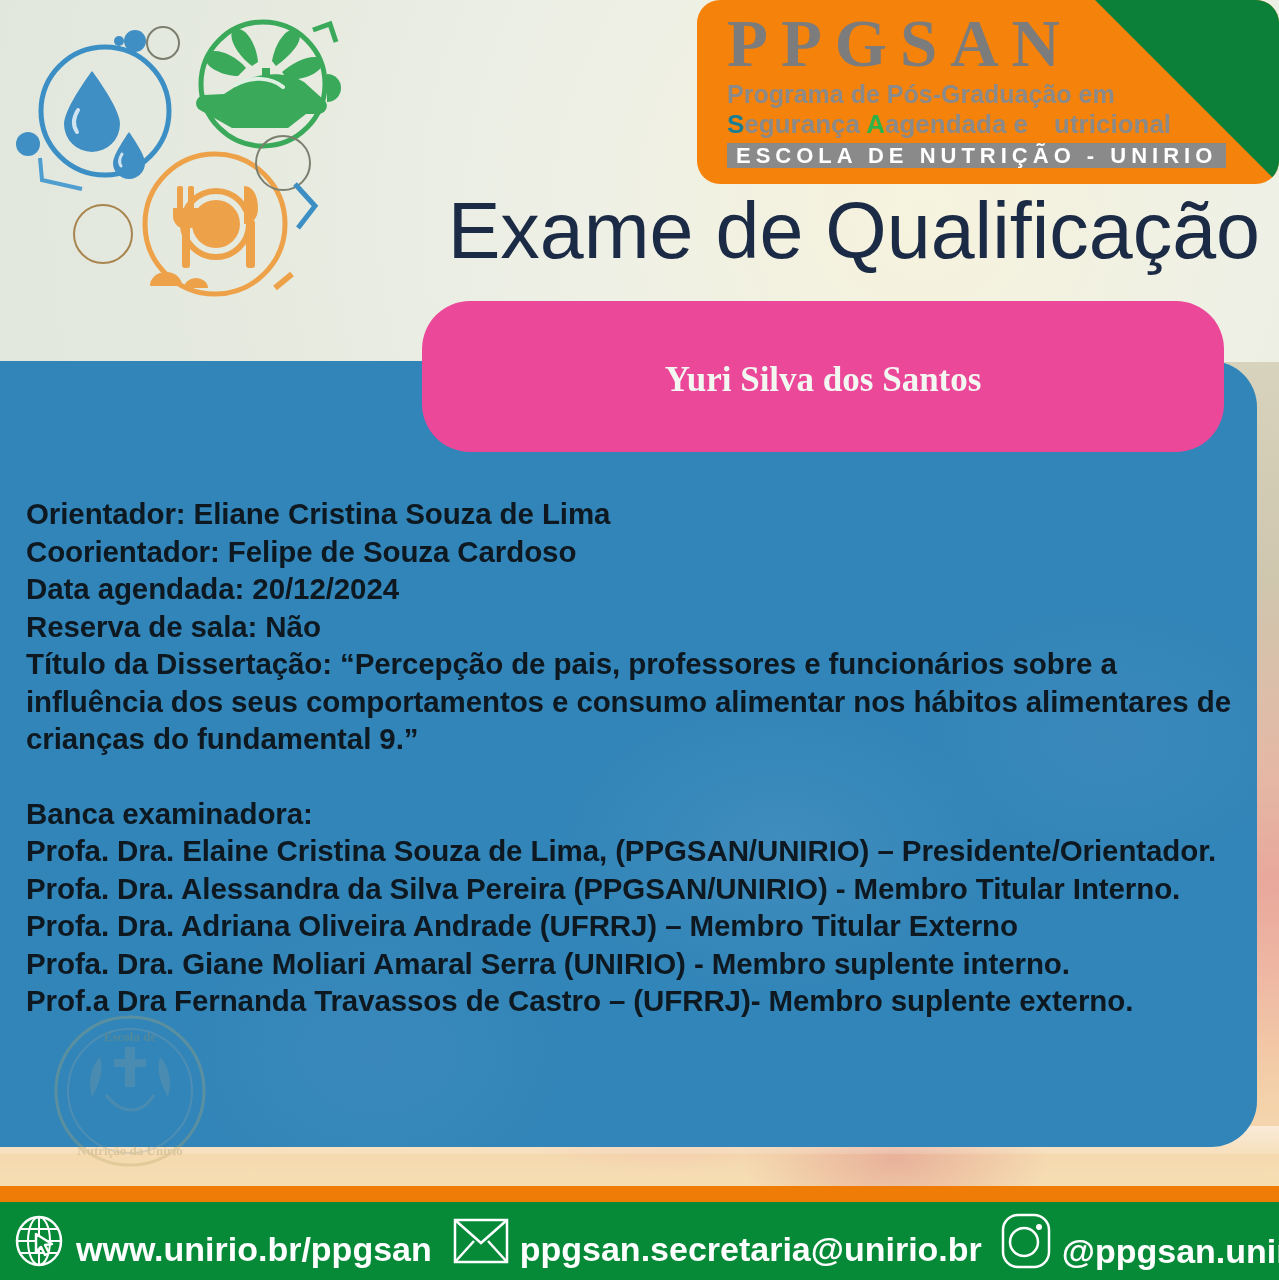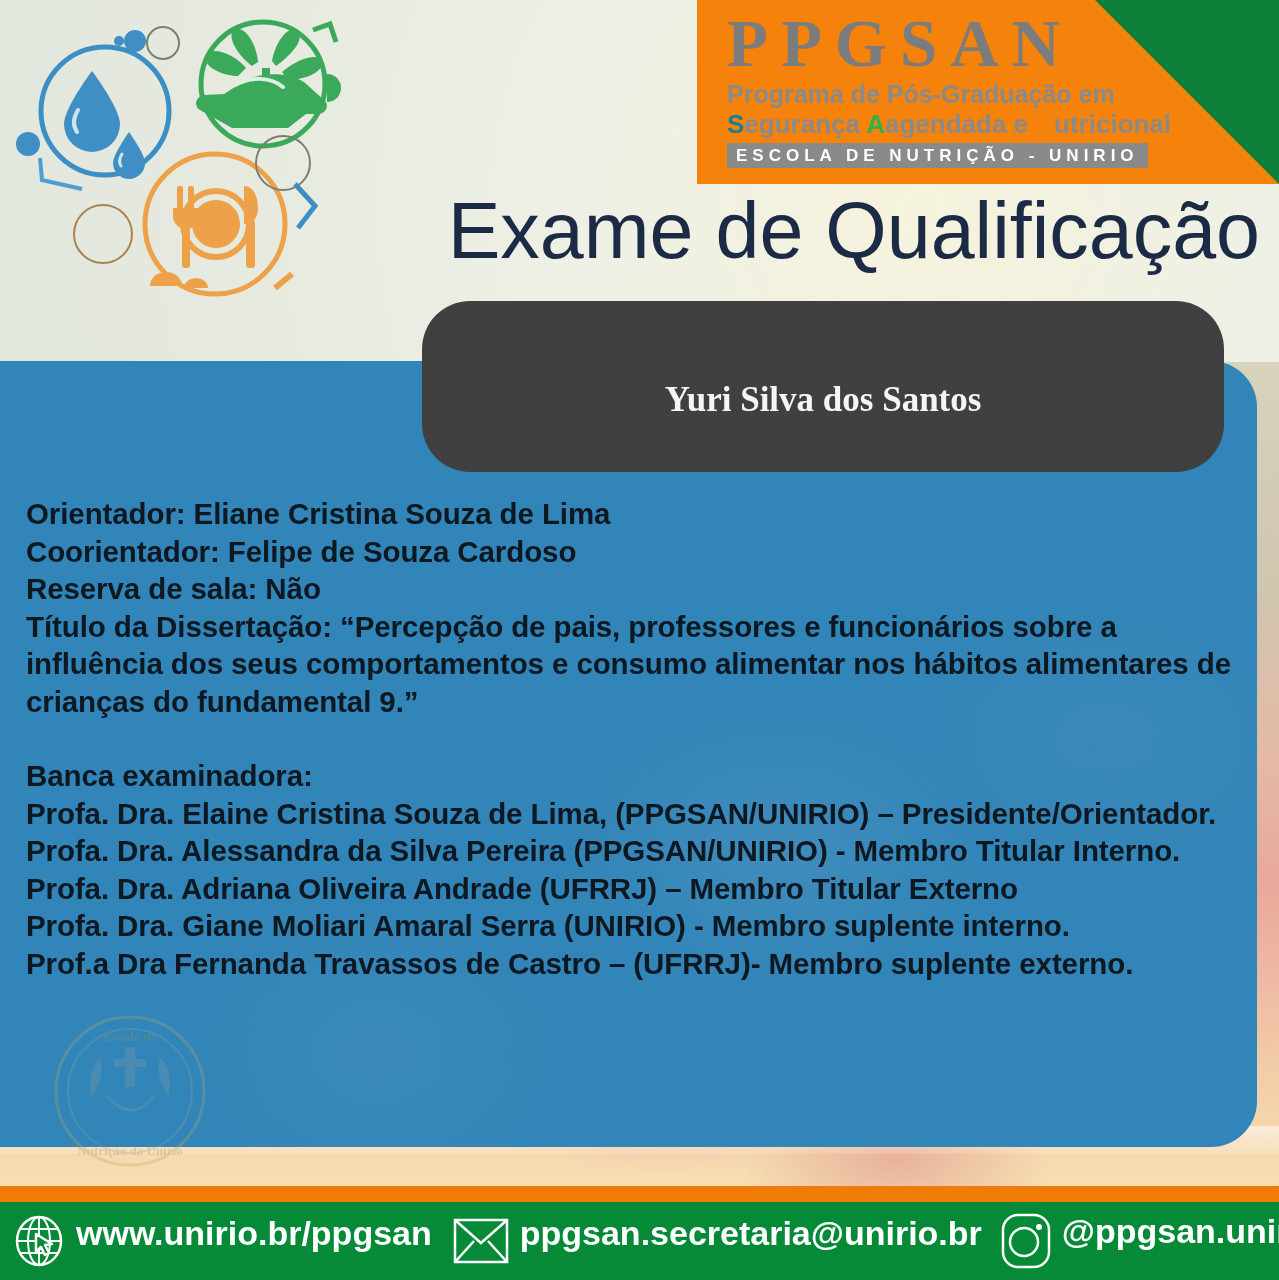--- a/index.html
+++ b/index.html
@@ -64,20 +64,21 @@
   }
   .logo-cluster svg { display:block; }
 
   
   .brand-band {
     position: absolute;
     left: 697px; top: 0;
     width: 582px; height: 184px;
     background: #f5820b;
     overflow: hidden;
+    border-radius: 23px;
   }
   .brand-corner {
     position: absolute;
     right: 0; top: 0;
     width: 0; height: 0;
     border-top: 184px solid #0c8038;
     border-left: 184px solid transparent;
   }
   .brand-inner {
     position: absolute;
@@ -112,21 +113,21 @@
   .brand-line2 .s-blue { color: #1b7f94; }
   .brand-line2 .a-green { color: #2eb34a; }
   .brand-line2 .n-hidden { color: #f5820b; }
   .brand-school {
     margin-top: 4px;
     display: inline-block;
     background: #8a8a8a;
     color: #ffffff;
     font-family: "Liberation Sans", sans-serif;
     font-weight: 700;
-    font-size: 17px;
+    font-size: 22px;
     line-height: 25px;
     letter-spacing: 5px;
     padding: 0 9px;
     white-space: nowrap;
   }
 
   
   .poster-title {
     position: absolute;
     left: 380px; top: 188px;
@@ -166,22 +167,22 @@
     left: 28px; top: 1013px;
     width: 204px; height: 160px;
     opacity: .30;
     pointer-events: none;
   }
 
   
   .name-pill {
     position: absolute;
     left: 422px; top: 301px;
-    width: 802px; height: 171px;
-    background: #404040;
+    width: 802px; height: 151px;
+    background: #ec4899;
     border-radius: 48px;
     display: flex;
     align-items: flex-end;
     justify-content: center;
     padding-bottom: 52px;
     box-sizing: border-box;
   }
   .name-pill-text {
     font-family: "Liberation Serif", serif;
     font-weight: 700;
@@ -216,21 +217,21 @@
   .footer-green {
     position: absolute;
     left: 0; top: 1202px;
     width: 1279px; height: 78px;
     background: #068a38;
     display: flex;
     align-items: center;
   }
   .footer-item {
     display: flex;
-    align-items: flex-start;
+    align-items: flex-end;
     white-space: nowrap;
   }
   .footer-item .ficon {
     display: flex;
     align-items: center;
     justify-content: center;
     flex: 0 0 auto;
   }
   .footer-text {
     font-family: "Liberation Sans", sans-serif;
@@ -337,20 +338,21 @@
     </svg>
   </div>
 
   <div class="name-pill">
     <span class="name-pill-text">Yuri Silva dos Santos</span>
   </div>
 
   <div class="body-copy">
     <p>Orientador: Eliane Cristina Souza de Lima</p>
     <p>Coorientador: Felipe de Souza Cardoso</p>
+    <p>Data agendada: 20/12/2024</p>
     <p>Reserva de sala: Não</p>
     <p>Título da Dissertação: “Percepção de pais, professores e funcionários sobre a influência dos seus comportamentos e consumo alimentar nos hábitos alimentares de crianças do fundamental 9.”</p>
     <div class="spacer"></div>
     <p>Banca examinadora:</p>
     <p>Profa. Dra. Elaine Cristina Souza de Lima, (PPGSAN/UNIRIO) – Presidente/Orientador.</p>
     <p>Profa. Dra. Alessandra da Silva Pereira (PPGSAN/UNIRIO) - Membro Titular Interno.</p>
     <p>Profa. Dra. Adriana Oliveira Andrade (UFRRJ) – Membro Titular Externo</p>
     <p>Profa. Dra. Giane Moliari Amaral Serra (UNIRIO) - Membro suplente interno.</p>
     <p>Prof.a Dra Fernanda Travassos de Castro – (UFRRJ)- Membro suplente externo.</p>
   </div>

